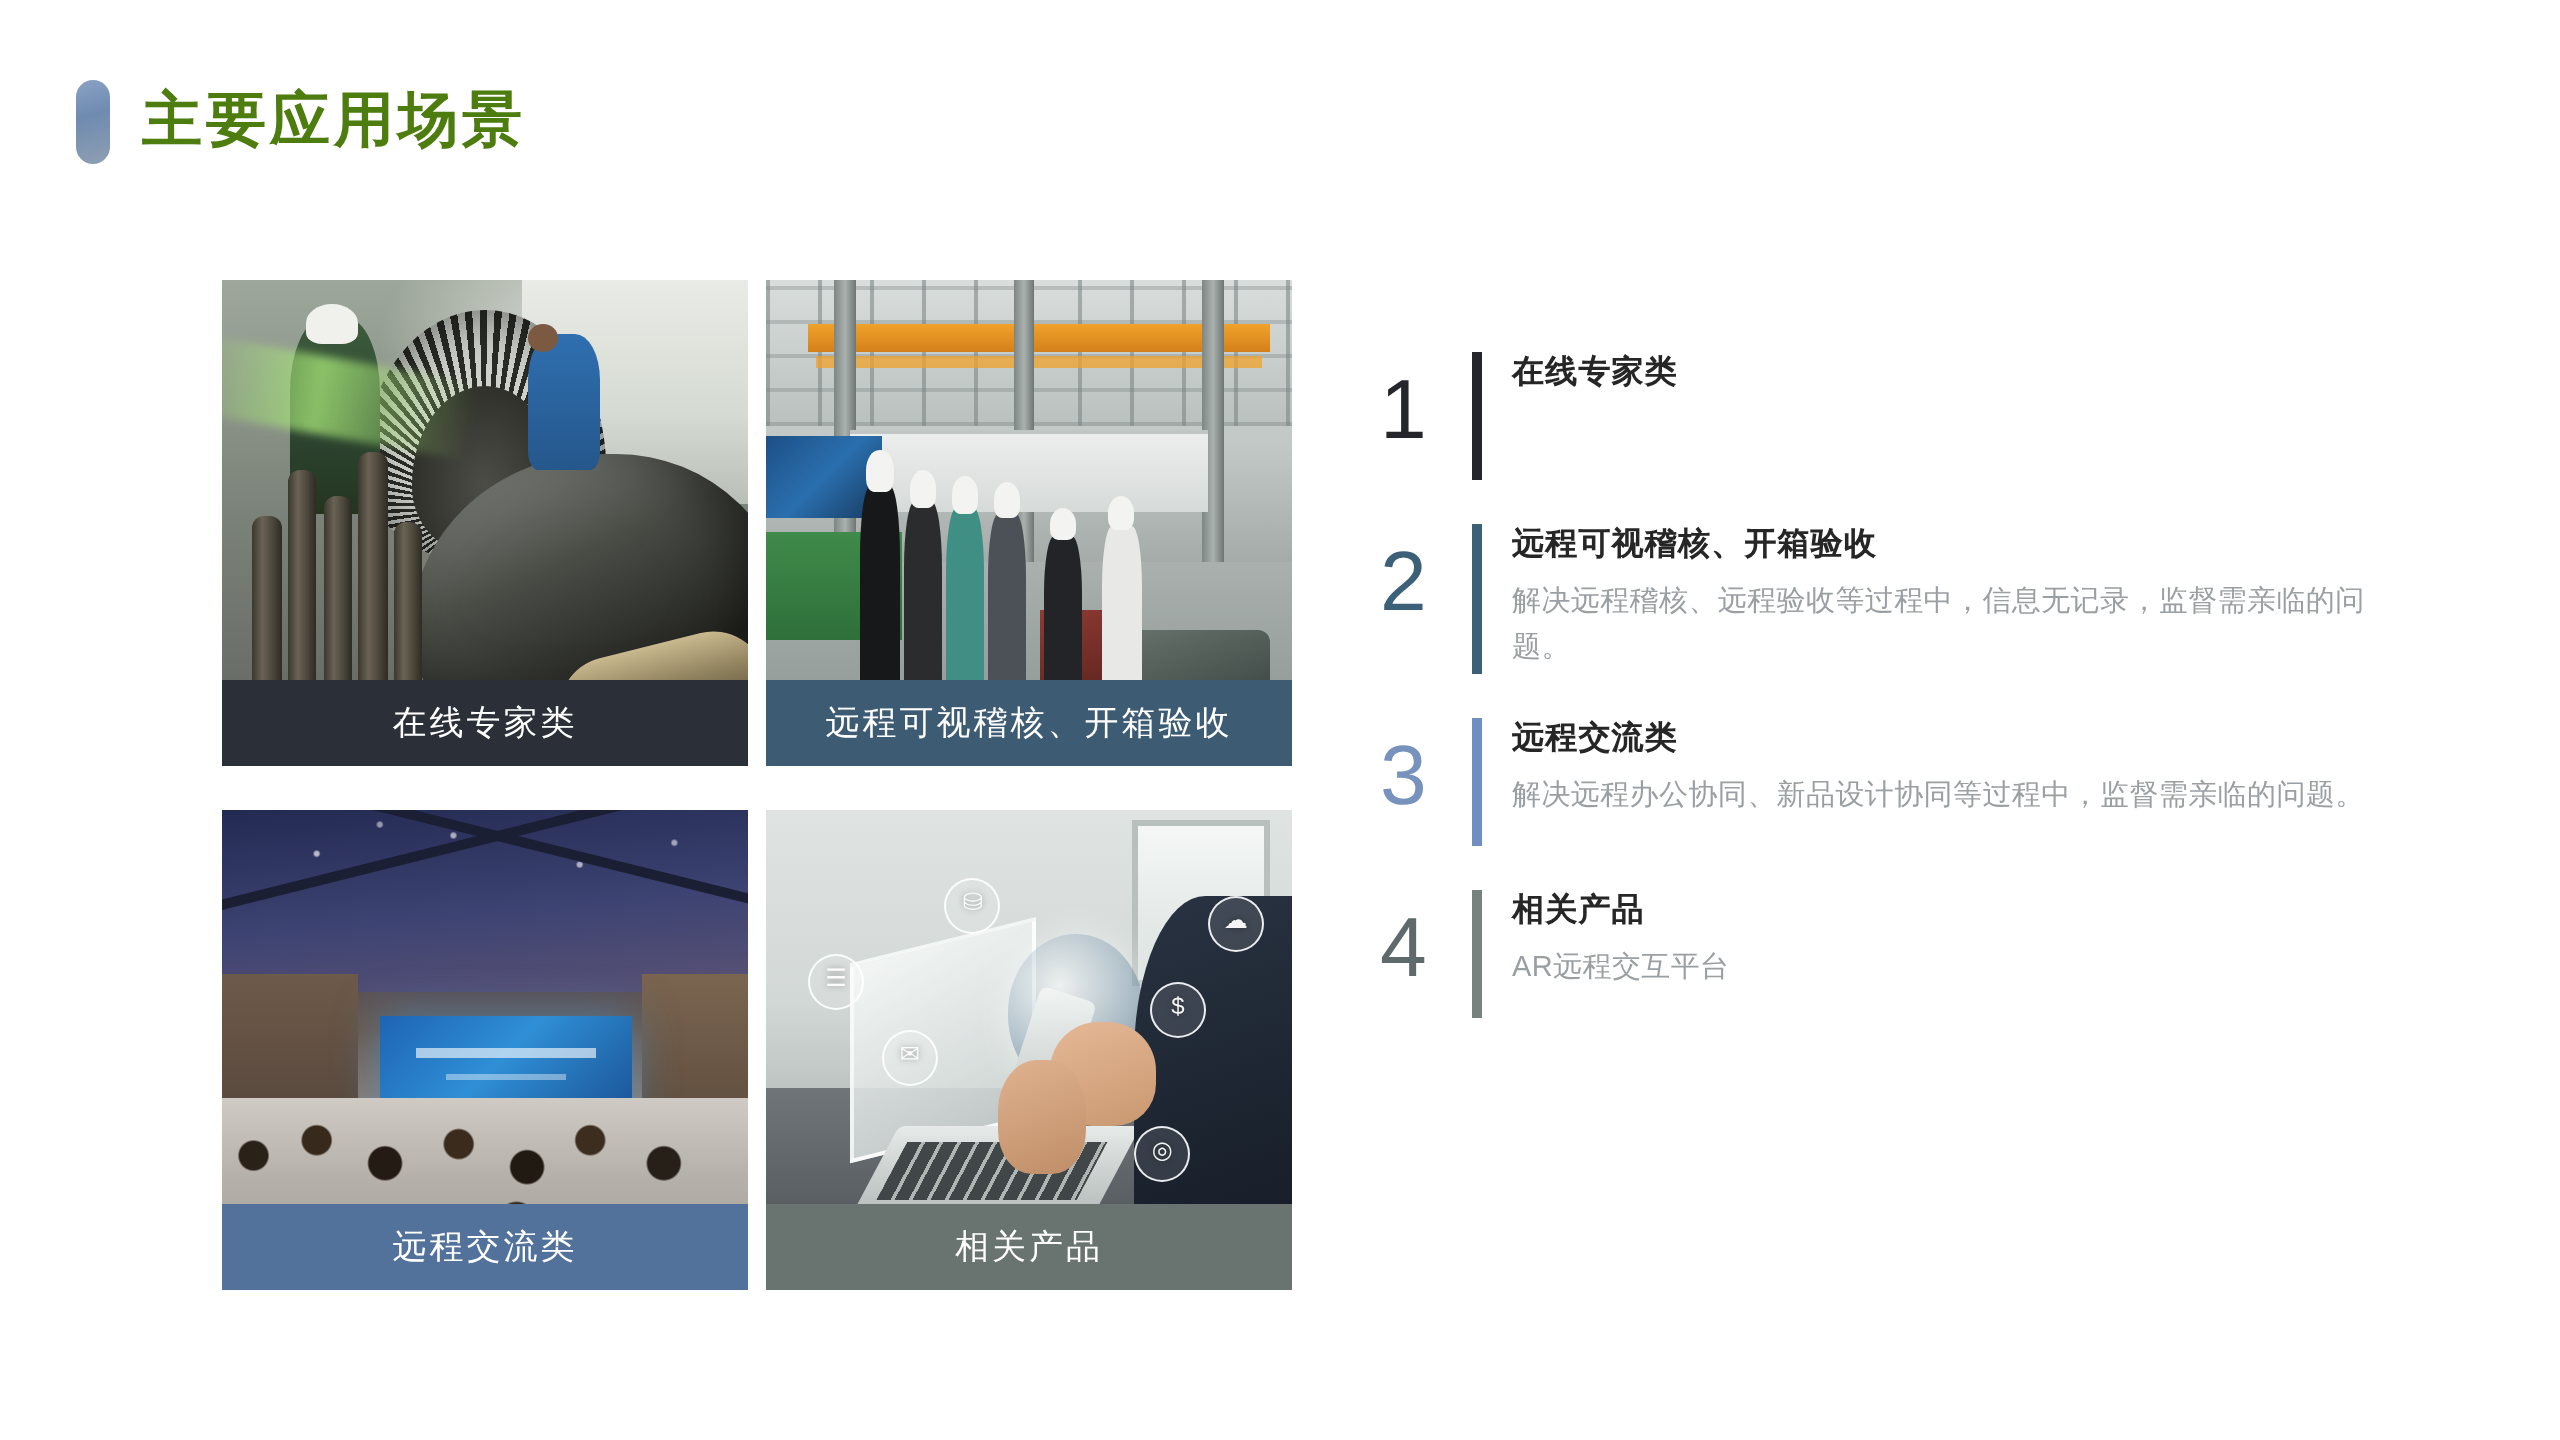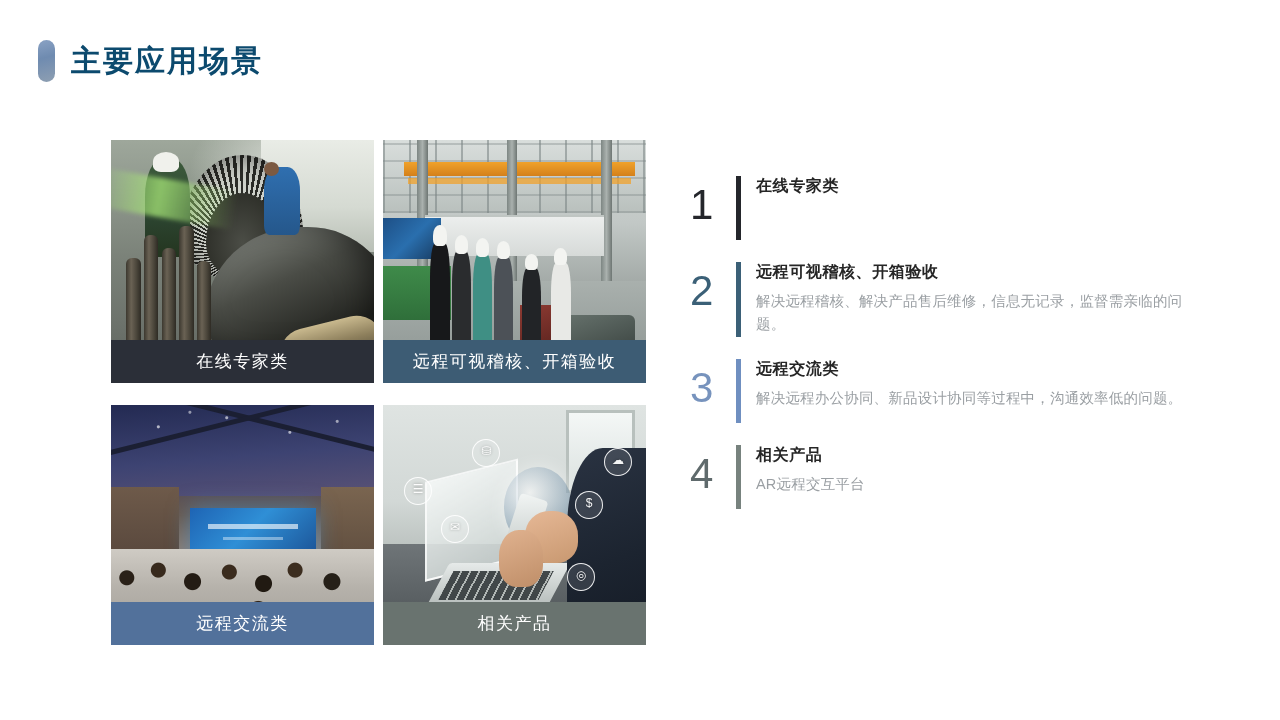--- a/index.html
+++ b/index.html
@@ -29,21 +29,21 @@
     width: 17px;
     height: 42px;
     border-radius: 9px;
     background: linear-gradient(165deg, #8aa2c4 0%, #6f8bb0 42%, #8e9fb2 100%);
     flex: 0 0 auto;
   }
   .slide-title {
     font-size: 30px;
     font-weight: bold;
     letter-spacing: 2px;
-    color: #0c4a6e;
+    color: #4d7c0f;
     line-height: 1;
     white-space: nowrap;
   }
 
   
   .photo-grid {
     position: absolute;
     left: 111px;
     top: 140px;
     width: 535px;
@@ -522,30 +522,30 @@
     <div class="info-text">
       <div class="info-title">在线专家类</div>
     </div>
   </div>
 
   <div class="info-item">
     <div class="info-num" style="color:#3b6077">2</div>
     <div class="info-rule" style="background:#3b6077"></div>
     <div class="info-text">
       <div class="info-title">远程可视稽核、开箱验收</div>
-      <div class="info-desc">解决远程稽核、解决产品售后维修，信息无记录，监督需亲临的问题。</div>
+      <div class="info-desc">解决远程稽核、远程验收等过程中，信息无记录，监督需亲临的问题。</div>
     </div>
   </div>
 
   <div class="info-item">
     <div class="info-num" style="color:#7793bd">3</div>
     <div class="info-rule" style="background:#6f8fc0"></div>
     <div class="info-text">
       <div class="info-title">远程交流类</div>
-      <div class="info-desc">解决远程办公协同、新品设计协同等过程中，沟通效率低的问题。</div>
+      <div class="info-desc">解决远程办公协同、新品设计协同等过程中，监督需亲临的问题。</div>
     </div>
   </div>
 
   <div class="info-item">
     <div class="info-num" style="color:#5f6a6c">4</div>
     <div class="info-rule" style="background:#77827e"></div>
     <div class="info-text">
       <div class="info-title">相关产品</div>
       <div class="info-desc">AR远程交互平台</div>
     </div>

